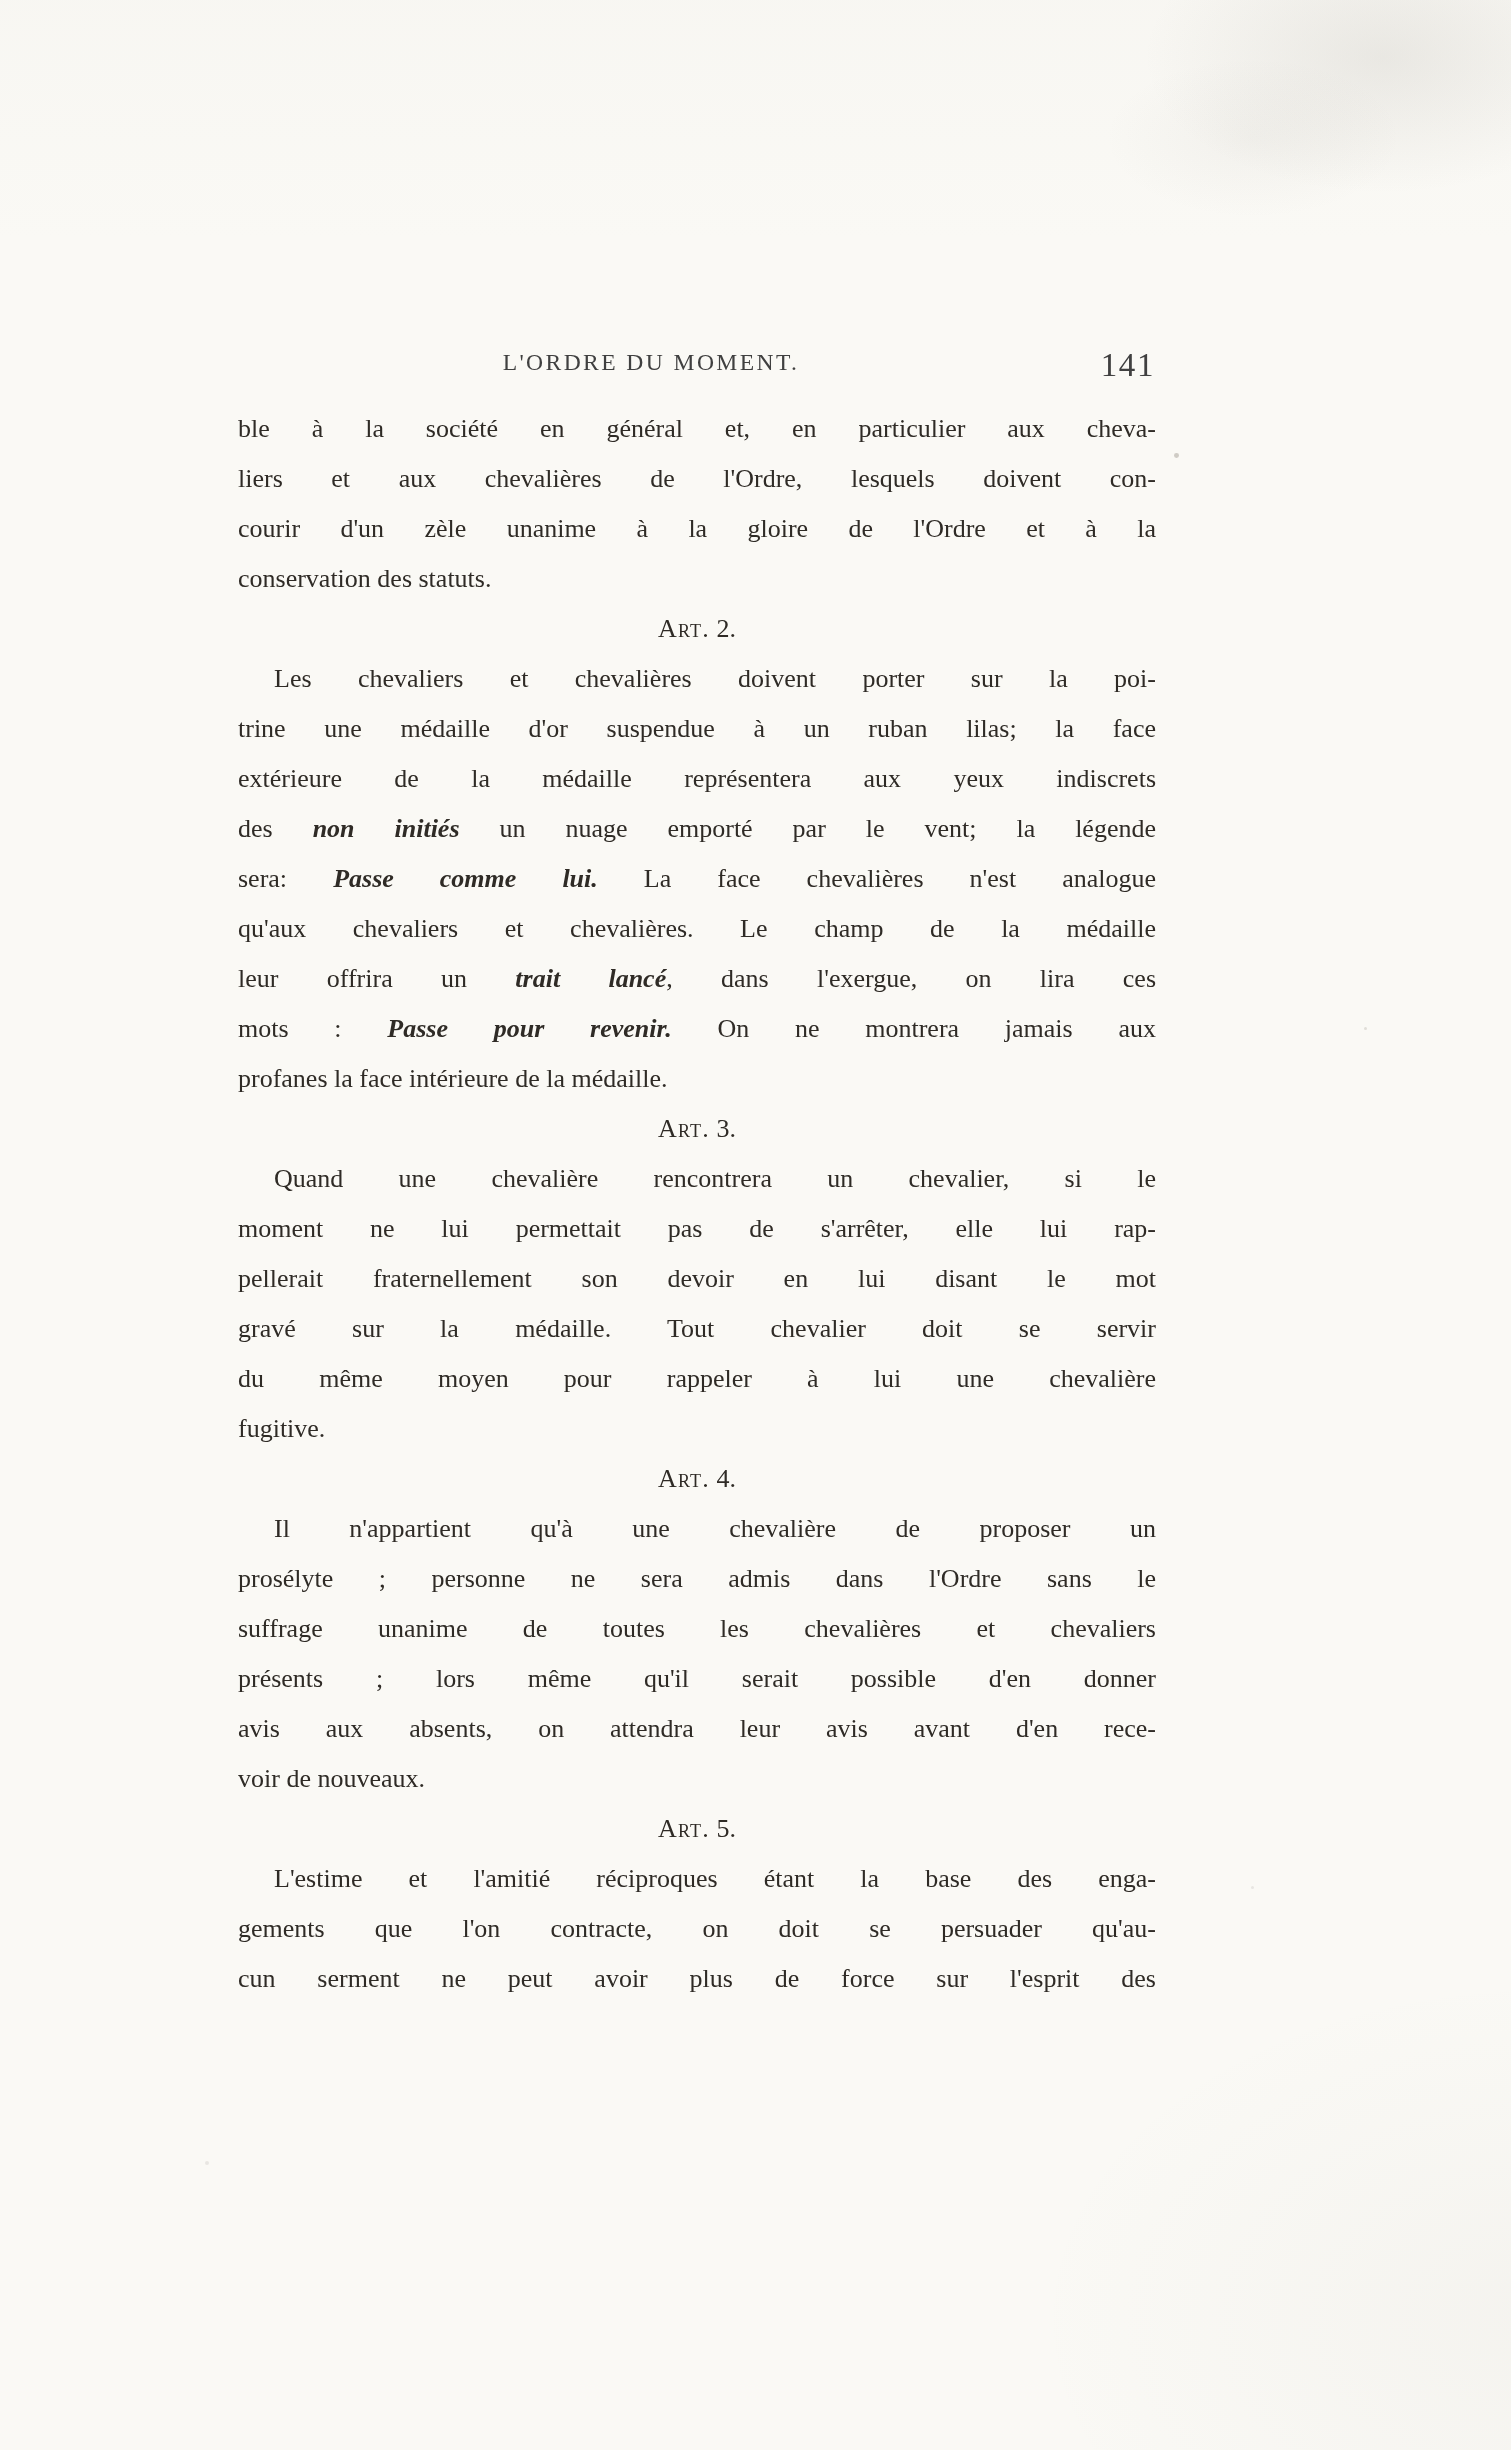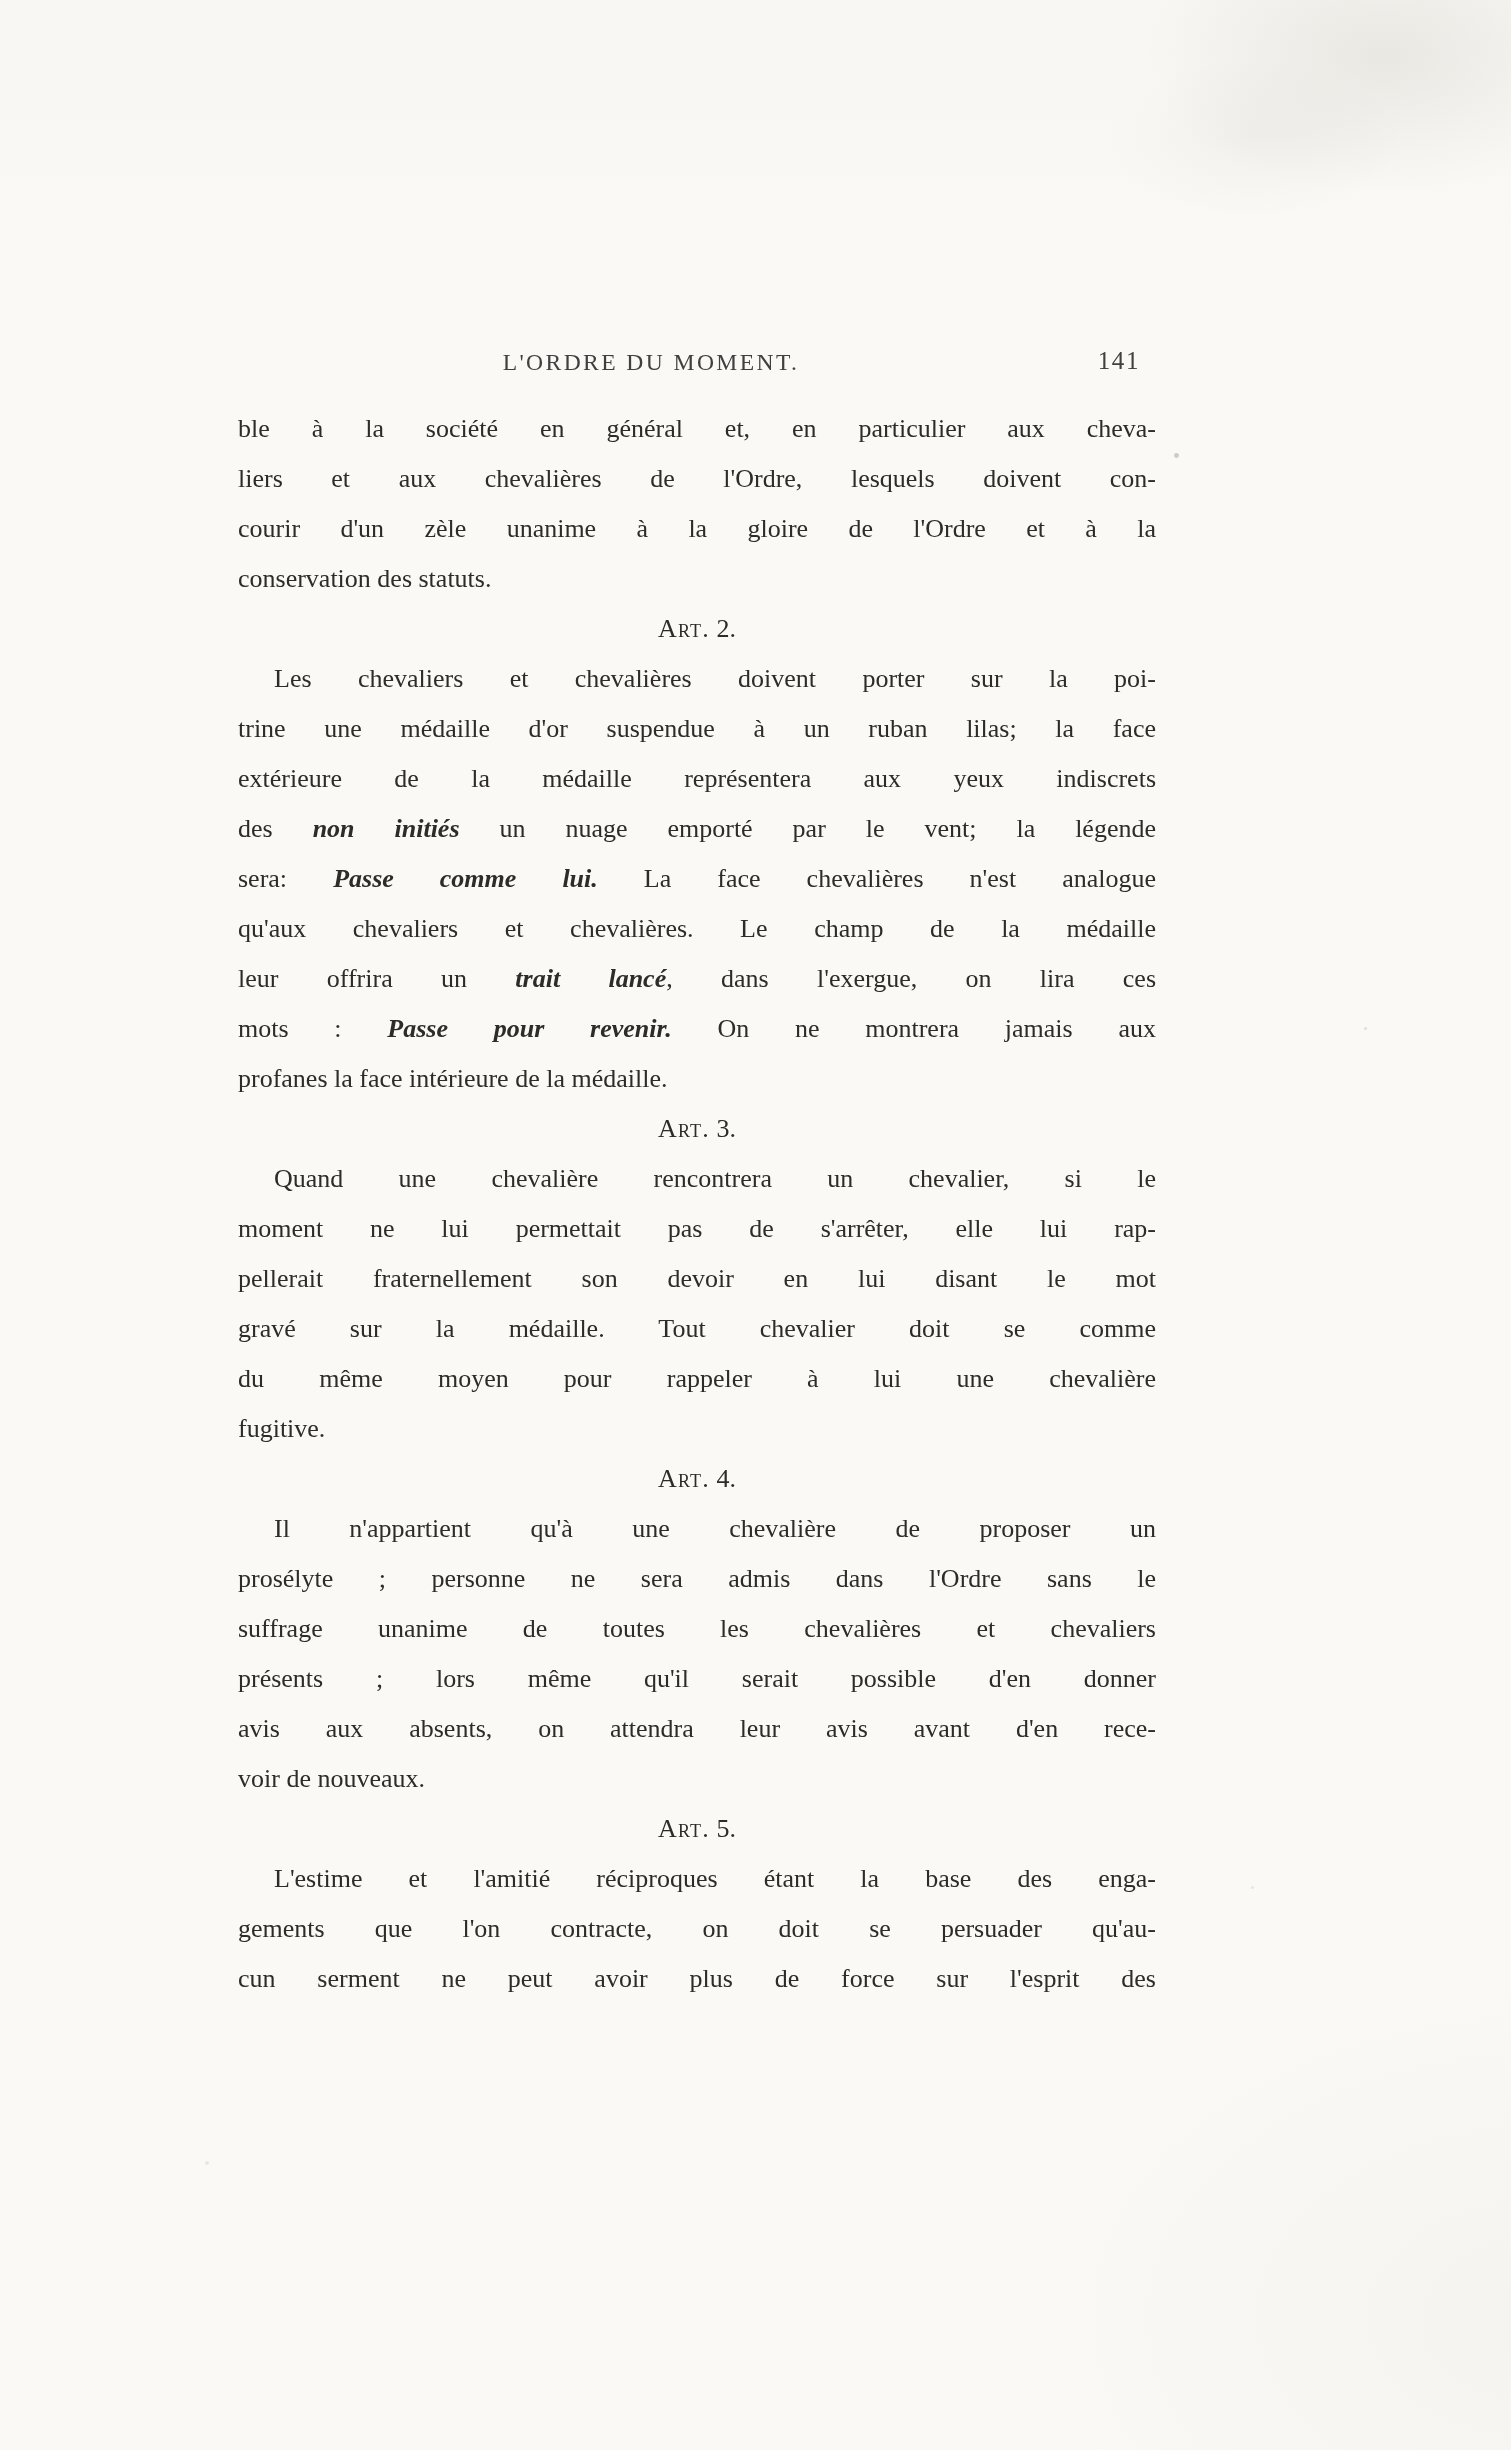--- a/index.html
+++ b/index.html
@@ -41,23 +41,23 @@
     color: #404040;
   }
   .running-title {
     position: absolute;
     left: calc(50% - 46px);
     transform: translateX(-50%);
     white-space: nowrap;
   }
   .page-number {
     position: absolute;
-    right: 16px;
+    right: 1px;
     top: -2.4px;
-    font-size: 25px;
+    font-size: 33px;
     letter-spacing: 1.6px;
   }
 
   .text-block {
     position: absolute;
     top: 404px;
     left: 238px;
     width: 918px;
     font-size: 26px;
     line-height: 50px;
@@ -130,21 +130,21 @@
         <div class="line"><span>qu'aux chevaliers et chevalières. Le champ de la médaille</span></div>
         <div class="line"><span>leur offrira un </span><em>trait lancé</em><span>, dans l'exergue, on lira ces</span></div>
         <div class="line"><span>mots : </span><em>Passe pour revenir.</em><span> On ne montrera jamais aux</span></div>
         <div class="line last"><span>profanes la face intérieure de la médaille.</span></div>
       </div>
       <div class="art-heading"><span class="smallcaps">Art.</span><span> 3.</span></div>
       <div class="para">
         <div class="line indent"><span>Quand une chevalière rencontrera un chevalier, si le</span></div>
         <div class="line"><span>moment ne lui permettait pas de s'arrêter, elle lui rap-</span></div>
         <div class="line"><span>pellerait fraternellement son devoir en lui disant le mot</span></div>
-        <div class="line"><span>gravé sur la médaille. Tout chevalier doit se comme</span></div>
+        <div class="line"><span>gravé sur la médaille. Tout chevalier doit se servir</span></div>
         <div class="line"><span>du même moyen pour rappeler à lui une chevalière</span></div>
         <div class="line last"><span>fugitive.</span></div>
       </div>
       <div class="art-heading"><span class="smallcaps">Art.</span><span> 4.</span></div>
       <div class="para">
         <div class="line indent"><span>Il n'appartient qu'à une chevalière de proposer un</span></div>
         <div class="line"><span>prosélyte ; personne ne sera admis dans l'Ordre sans le</span></div>
         <div class="line"><span>suffrage unanime de toutes les chevalières et chevaliers</span></div>
         <div class="line"><span>présents ; lors même qu'il serait possible d'en donner</span></div>
         <div class="line"><span>avis aux absents, on attendra leur avis avant d'en rece-</span></div>

